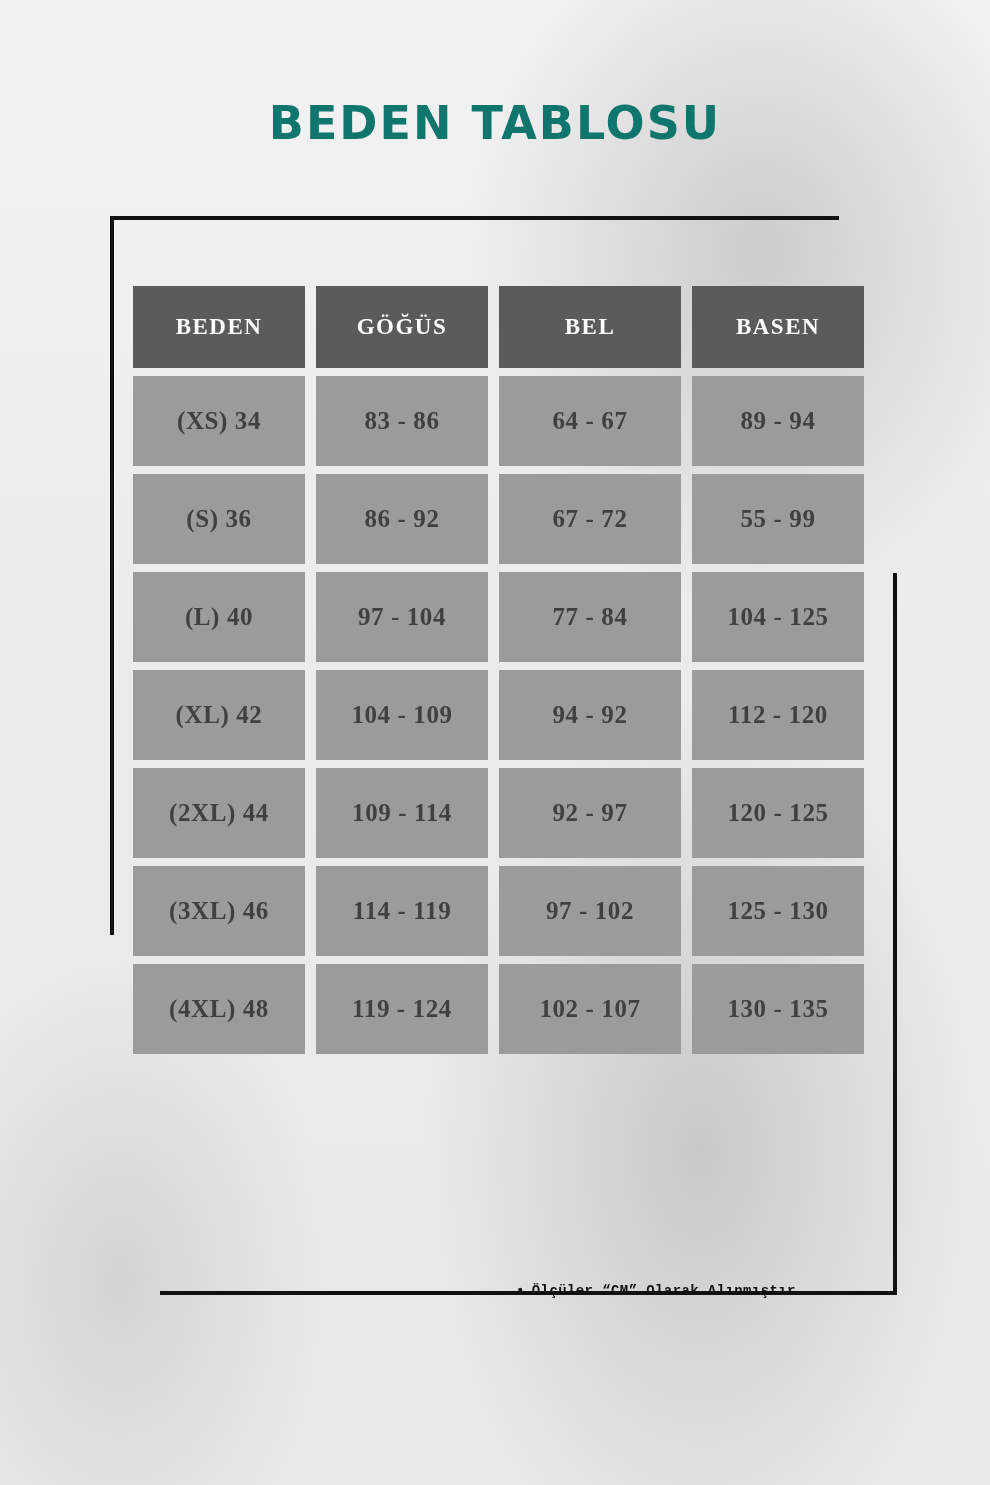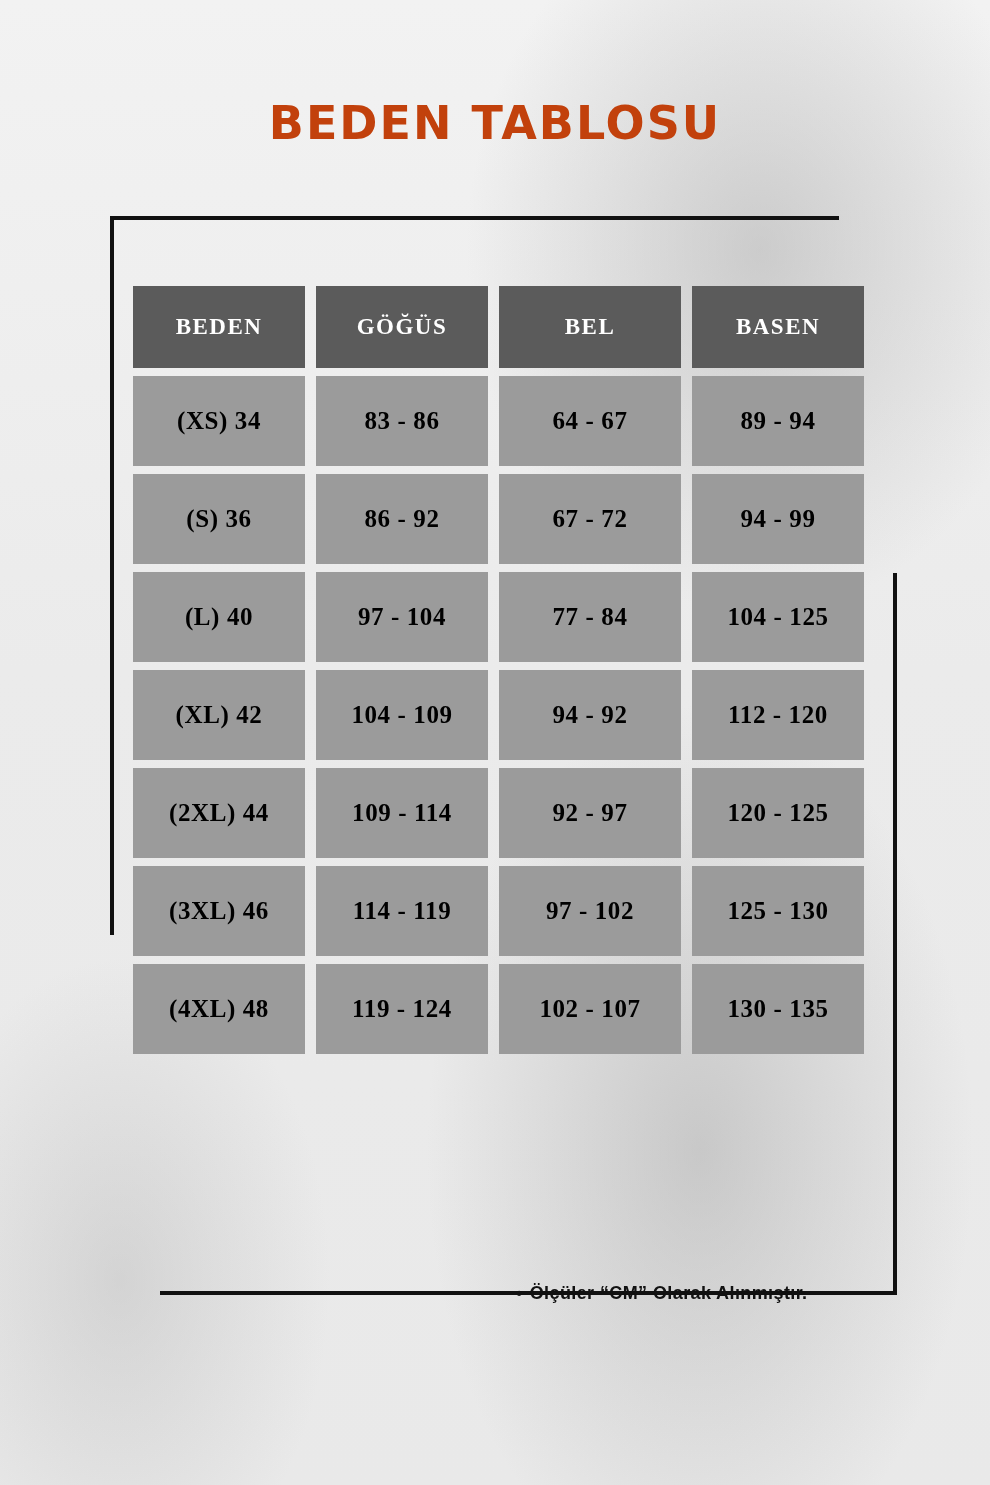--- a/index.html
+++ b/index.html
@@ -34,21 +34,21 @@
   .title {
     position: absolute;
     top: 96px;
     left: 0;
     width: 990px;
     text-align: center;
     font-family: "DejaVu Sans", sans-serif;
     font-weight: bold;
     font-size: 46px;
     letter-spacing: 2px;
-    color: #c2410c;
+    color: #0f766e;
   }
   
   .bracket {
     position: absolute;
     border-color: #111111;
     border-style: solid;
     border-width: 0;
   }
   .bracket-tl {
     top: 216px;
@@ -85,40 +85,40 @@
     font-family: "Liberation Serif", serif;
     font-weight: bold;
     font-size: 23px;
     letter-spacing: 1.5px;
     height: 80px;
     text-align: center;
     vertical-align: middle;
   }
   table.size-table td {
     background: #9b9b9b;
-    color: #000000;
+    color: #404040;
     font-family: "Liberation Serif", serif;
     font-weight: bold;
     font-size: 25px;
     letter-spacing: 0.6px;
     height: 88px;
     text-align: center;
     vertical-align: middle;
   }
   col.c0 { width: 172px; }
   col.c1 { width: 172px; }
   col.c2 { width: 182px; }
   col.c3 { width: 172px; }
   .footnote {
     position: absolute;
     top: 1283px;
     left: 516px;
-    font-family: Liberation Sans, sans-serif;
-    font-weight: bold;
-    font-size: 18px;
+    font-family: Liberation Mono, monospace;
+    font-weight: bold;
+    font-size: 14px;
     color: #111111;
     letter-spacing: 0.4px;
   }
   .footnote .bullet {
     display: inline-block;
     margin-right: 7px;
   }
 </style>
 </head>
 <body>
@@ -152,21 +152,21 @@
         <tr>
           <td>(XS) 34</td>
           <td>83 - 86</td>
           <td>64 - 67</td>
           <td>89 - 94</td>
         </tr>
         <tr>
           <td>(S) 36</td>
           <td>86 - 92</td>
           <td>67 - 72</td>
-          <td>94 - 99</td>
+          <td>55 - 99</td>
         </tr>
         <tr>
           <td>(L) 40</td>
           <td>97 - 104</td>
           <td>77 - 84</td>
           <td>104 - 125</td>
         </tr>
         <tr>
           <td>(XL) 42</td>
           <td>104 - 109</td>

